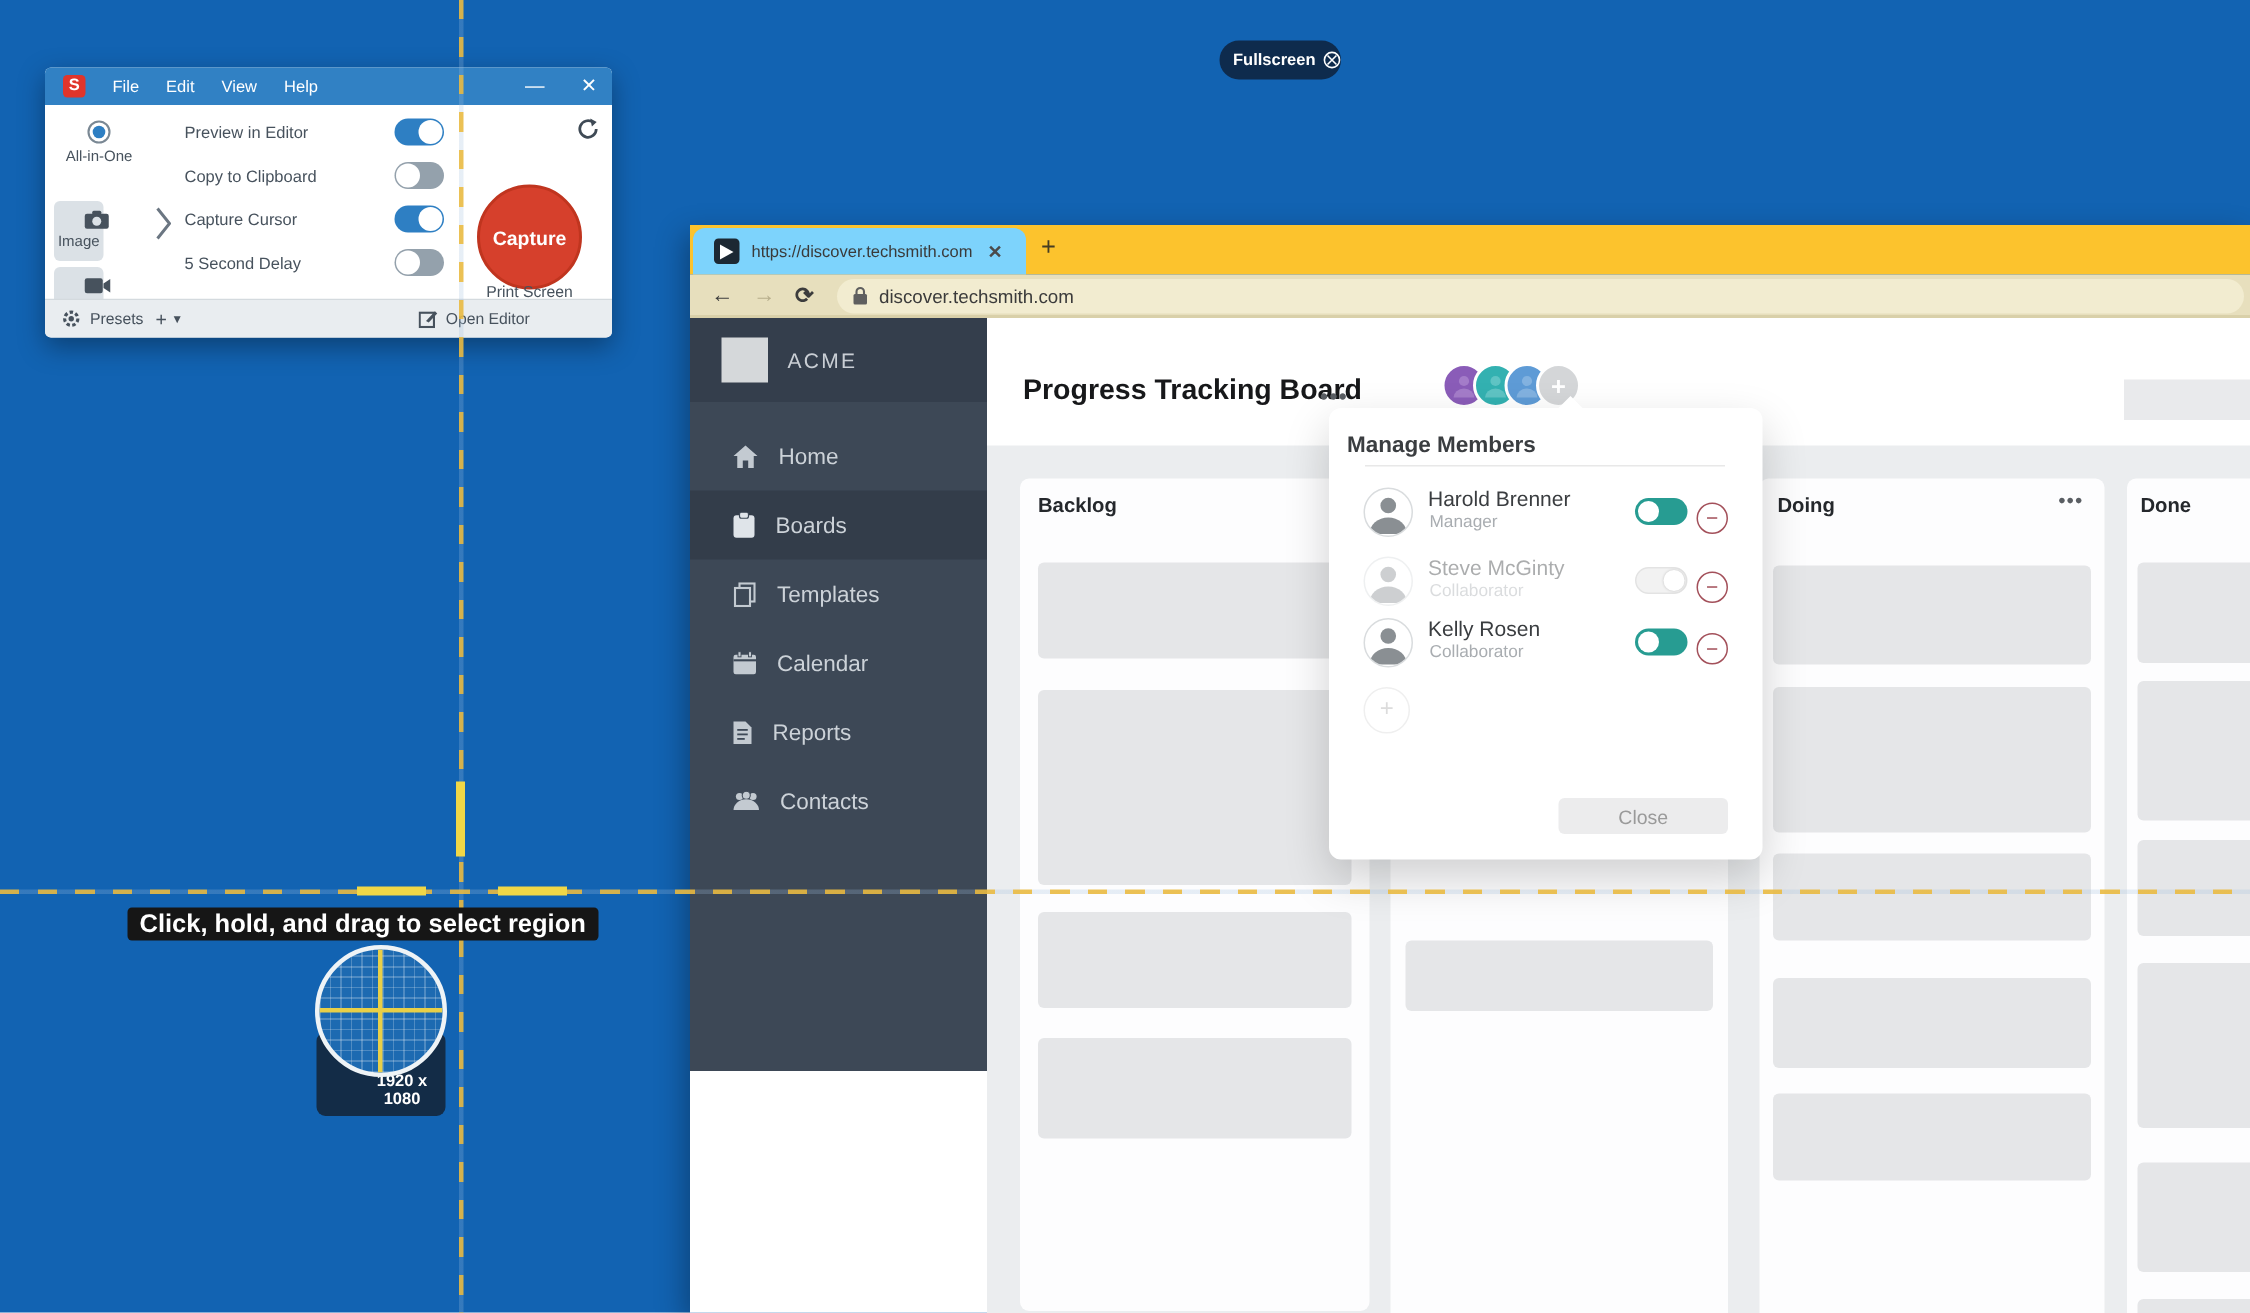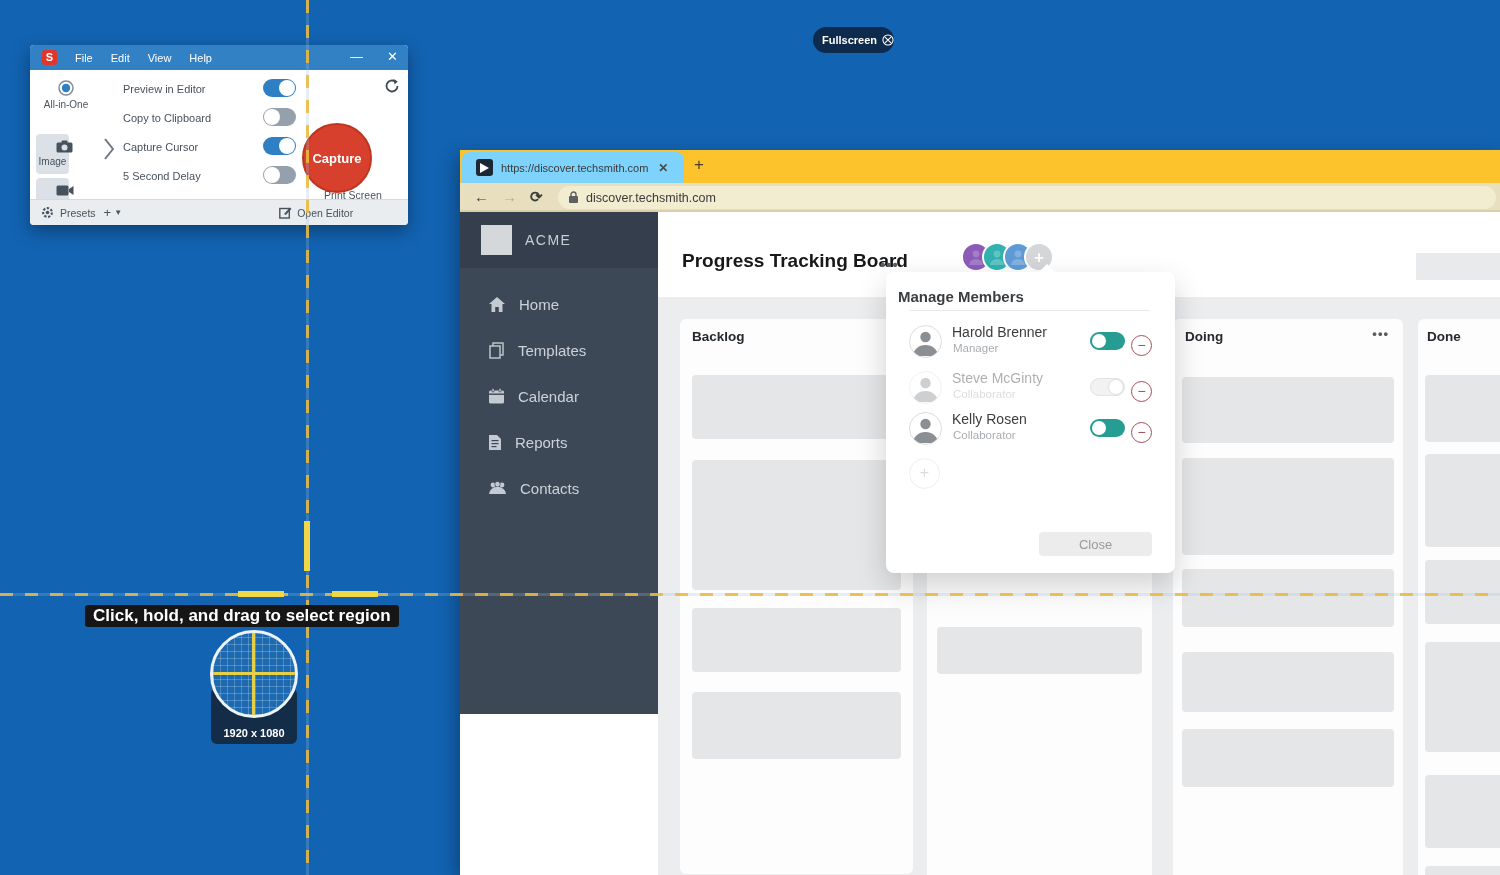--- a/index.html
+++ b/index.html
@@ -20,21 +20,21 @@
   .sg-close { position:absolute; right:10px; top:4px; color:#fff; font-size:13px; }
   .sg-body { position:absolute; left:0; top:25px; right:0; height:129px; background:#fff; }
   .sg-mode { position:absolute; text-align:center; color:#47525d; font-size:10px; }
   .sg-tab { position:absolute; left:6px; width:33px; height:40px; background:#dbe1e6; border-radius:4px;
             text-align:center; color:#47525d; font-size:10px; padding-top:22px; }
   .sg-row-label { position:absolute; left:93px; font-size:11px; color:#47525d; }
   .sw { position:absolute; left:233px; width:33px; height:18px; border-radius:9px; }
   .sw::after { content:""; position:absolute; width:16px; height:16px; border-radius:50%; background:#fff; top:1px; }
   .sw.on { background:#2e7fc3; } .sw.on::after { right:1px; }
   .sw.off { background:#94a1ac; } .sw.off::after { left:1px; }
-  .capture-btn { position:absolute; left:272px; top:53px; width:70px; height:70px; border-radius:50%;
+  .capture-btn { position:absolute; left:288px; top:53px; width:70px; height:70px; border-radius:50%;
                  background:#d6402c; border:2px solid #c0351f; color:#fff; font-weight:bold; font-size:13px;
                  display:flex; align-items:center; justify-content:center;text-align:right; }
   .printscreen { position:absolute; left:263px; top:119px; width:120px; text-align:center; font-size:10.5px; color:#47525d; }
   .sg-footer { position:absolute; left:0; bottom:0; right:0; height:26px; background:#e9edf0;
                border-top:1px solid #d4dade; border-radius:0 0 4px 4px; display:flex; align-items:center;
                font-size:10.5px; color:#47525d; }
 
   
   .fs-pill { left:813px; top:27px; width:81px; height:26px; background:#0e2b4d; border-radius:13px;
              display:flex; align-items:center; color:#fff; font-size:11px; font-weight:bold; z-index:15; padding-left:9px; }
@@ -106,21 +106,21 @@
   .xline-v { left:306px; top:0; width:3px; height:875px; z-index:40;
              background:repeating-linear-gradient(180deg, rgba(233,186,66,.9) 0 13px, rgba(160,190,220,.25) 13px 25px); }
   .xline-h { left:0; top:593px; width:1500px; height:3px; z-index:40;
              background:repeating-linear-gradient(90deg, rgba(233,186,66,.9) 0 13px, rgba(160,190,220,.25) 13px 25px); }
   .xseg-v { left:304px; top:521px; width:6px; height:50px; background:#f0d747; z-index:41; }
   .xseg-h1 { left:238px; top:591px; width:46px; height:6px; background:#f0d747; z-index:41; }
   .xseg-h2 { left:332px; top:591px; width:46px; height:6px; background:#f0d747; z-index:41; }
   .tooltip { left:85px; top:605px; height:22px; background:#161616; border-radius:3px; color:#fff;
              font-size:17px; font-weight:bold; line-height:22px; padding:0 8px; z-index:45; }
   .mag-box { left:211px; top:688px; width:86px; height:56px; background:#132c47; border-radius:6px; z-index:44; }
-  .mag-dims { position:absolute; left:0; right:0; bottom:5px; text-align:center; color:#fff; font-size:11px; font-weight:bold; }
+  .mag-dims { position:absolute; left:0; right:0; bottom:5px; text-align:center; color:#fff; font-size:11px; font-weight:bold;padding-left:28px; }
   .mag-circle { left:210px; top:630px; width:88px; height:88px; border-radius:50%; border:3px solid #eef3f6;
                 background-color:#1d6ab1; overflow:hidden; z-index:45;
                 background-image:repeating-linear-gradient(0deg, rgba(255,255,255,.22) 0 1px, transparent 1px 7px),
                                  repeating-linear-gradient(90deg, rgba(255,255,255,.22) 0 1px, transparent 1px 7px); }
   .mag-cross-v { position:absolute; left:39px; top:0; width:3px; height:82px; background:#e8cf48; }
   .mag-cross-h { position:absolute; left:0; top:39px; width:82px; height:3px; background:#e8cf48; }
 
   svg { display:block; }
 </style>
 </head>
@@ -155,20 +155,27 @@
         <div class="sb-header">
           <div class="sb-logo"></div>
           <span class="sb-org">ACME</span>
         </div>
         <div class="sb-nav">
           <div class="sb-item">
             <svg width="18" height="17" viewBox="0 0 18 17">
                 <path d="M9 1 L17 8 H14.5 V16 H10.8 V11 H7.2 V16 H3.5 V8 H1 Z" fill="#c3cad1"></path>
               </svg>
             <span>Home</span>
+          </div>
+          <div class="sb-item sel">
+            <svg width="16" height="18" viewBox="0 0 16 18">
+                <rect x="1" y="2.5" width="14" height="15" rx="2" fill="#dfe4e9"></rect>
+                <rect x="5" y="0.5" width="6" height="4" rx="1.3" fill="#dfe4e9" stroke="#3d4856" stroke-width="0.8"></rect>
+              </svg>
+            <span>Boards</span>
           </div>
           <div class="sb-item">
             <svg width="17" height="17" viewBox="0 0 17 17">
                 <rect x="5" y="1" width="10" height="12" fill="none" stroke="#c3cad1" stroke-width="1.4"></rect>
                 <rect x="2" y="4" width="10" height="12" fill="#3d4856" stroke="#c3cad1" stroke-width="1.4"></rect>
               </svg>
             <span>Templates</span>
           </div>
           <div class="sb-item">
             <svg width="17" height="16" viewBox="0 0 17 16">

